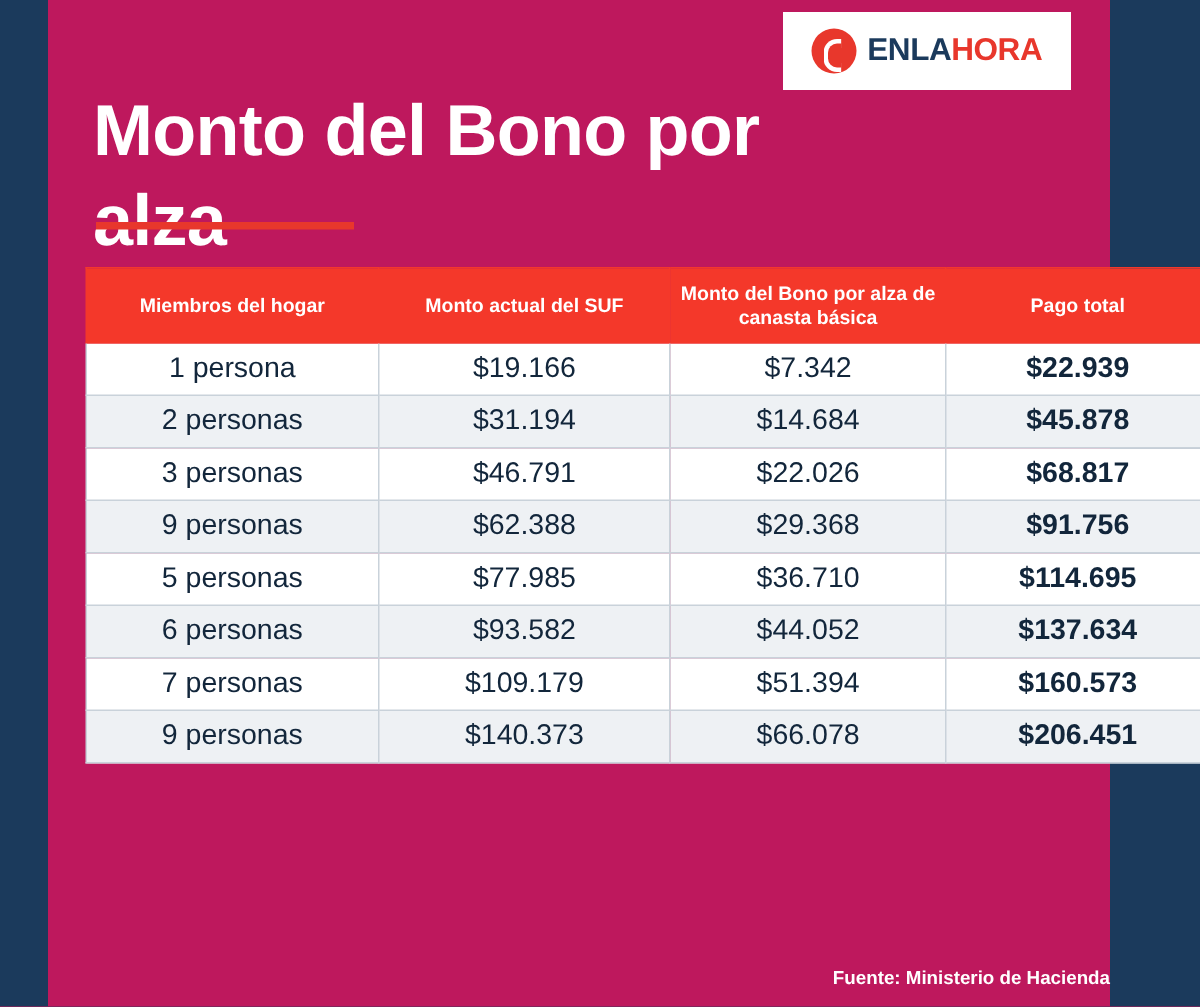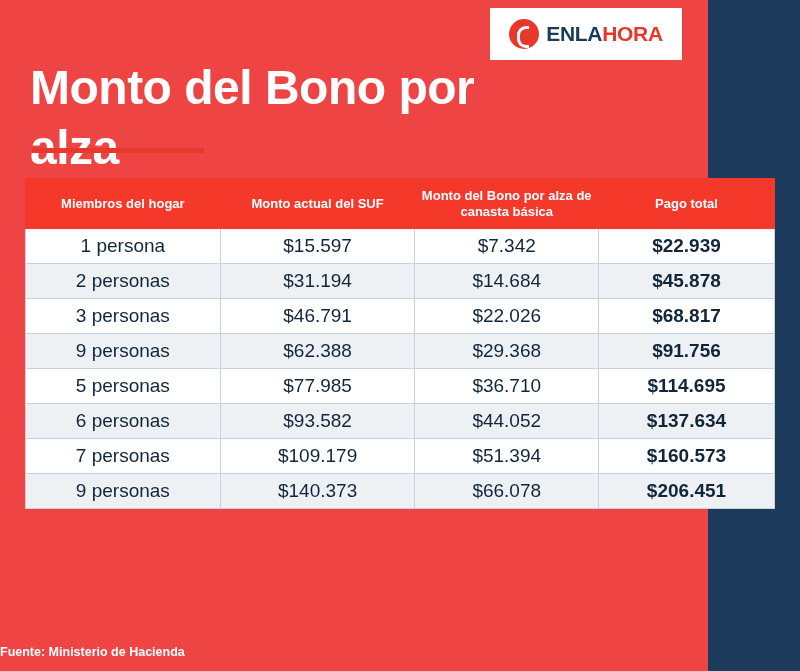--- a/index.html
+++ b/index.html
@@ -10,21 +10,22 @@
     width: 800px;
     height: 671px;
     background: #1b3a5c;
     font-family: "Liberation Sans", sans-serif;
     overflow: hidden;
   }
   .infographic {
     position: relative;
     width: 708px;
     height: 671px;
-    background: #ef4444;
+    background: #be185d;
+    margin-left: 32px;
   }
 
   
   .logo-box {
     position: absolute;
     top: 8px;
     right: 26px;
     width: 192px;
     height: 52px;
     background: #ffffff;
@@ -125,21 +126,21 @@
   col.c2 { width: 26%; }
   col.c3 { width: 24.5%; }
   col.c4 { width: 23.5%; }
 
   
   .source {
     position: absolute;
     left: 0;
     right: 0;
     bottom: 12px;
-    text-align: left;
+    text-align: right;
     color: #ffffff;
     font-size: 12.5px;
     font-weight: bold;
   }
 </style>
 </head>
 <body>
 
 <div class="infographic">
 
@@ -166,21 +167,21 @@
         <tr>
           <th>Miembros del hogar</th>
           <th>Monto actual del SUF</th>
           <th>Monto del Bono por alza de canasta básica</th>
           <th>Pago total</th>
         </tr>
       </thead>
       <tbody>
         <tr>
           <td>1 persona</td>
-          <td>$15.597</td>
+          <td>$19.166</td>
           <td>$7.342</td>
           <td class="total">$22.939</td>
         </tr>
         <tr>
           <td>2 personas</td>
           <td>$31.194</td>
           <td>$14.684</td>
           <td class="total">$45.878</td>
         </tr>
         <tr>

